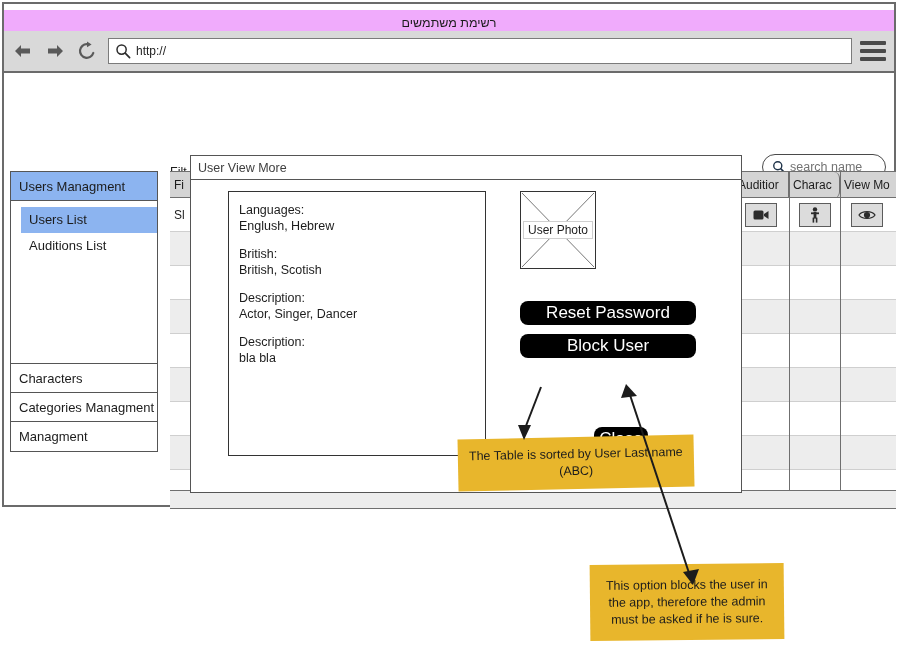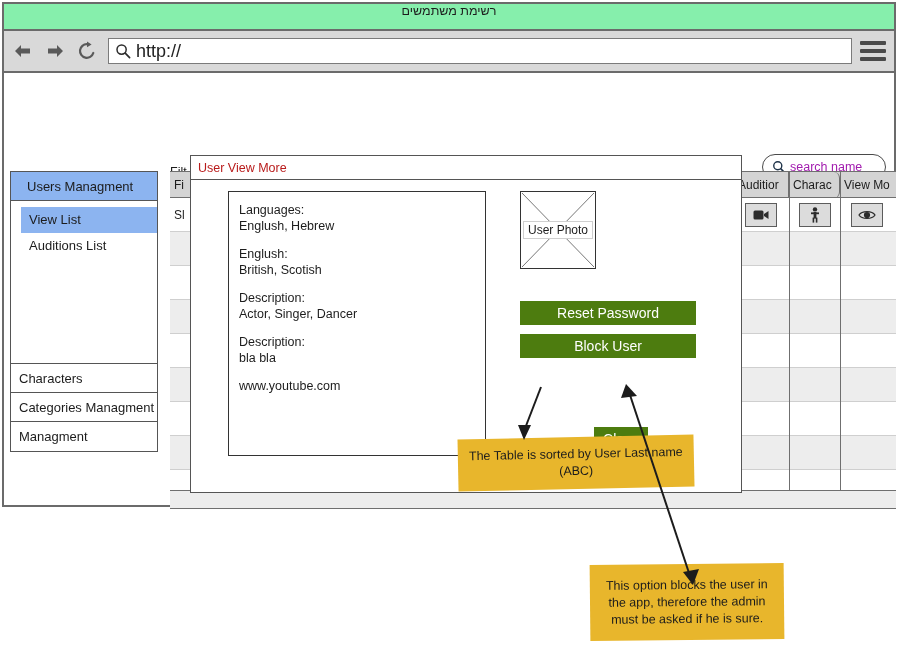--- a/index.html
+++ b/index.html
@@ -13,26 +13,26 @@
 
   
   .browser-frame {
     position: absolute; left: 2px; top: 2px;
     width: 894px; height: 505px;
     border: 2px solid #6b6b6b;
     box-sizing: border-box;
     background: #ffffff;
   }
   .browser-titlebar {
-    position: absolute; left: 0; top: 0;
+    position: absolute; left: 0; top: 6px;
     width: 100%; height: 27px;
-    background: #86efac;
+    background: #f0abfc;
     border-bottom: 2px solid #6b6b6b;
     box-sizing: border-box;
-    display: flex; justify-content: center;
+    display: flex; align-items: center; justify-content: center;
   }
   .browser-title {
     font-size: 12.5px; color: #1c1c1c;
     direction: rtl; unicode-bidi: bidi-override;
   }
   .browser-toolbar {
     position: absolute; left: 0; top: 27px;
     width: 100%; height: 42px;
     background: #d9d9d9;
     border-bottom: 2px solid #6b6b6b;
@@ -49,21 +49,21 @@
   .urlbar {
     flex: 1;
     margin-left: 8px; margin-right: 8px;
     height: 26px;
     background: #ffffff;
     border: 1.5px solid #7b7b7b;
     box-sizing: border-box;
     display: flex; align-items: center; padding-left: 6px;
   }
   .url-search-icon { width: 16px; height: 16px; color: #2c2c2c; margin-right: 5px; }
-  .url-text { font-size: 18px; color: #222; }
+  .url-text { font-size: 12px; color: #222; }
   .hamburger {
     width: 26px; height: 26px; margin-right: 8px;
     display: flex; flex-direction: column; justify-content: center; gap: 4px;
   }
   .hamburger span { display: block; height: 4px; background: #4a4a4a; border-radius: 1px; }
 
   
   .app-body {
     position: absolute; left: 0; top: 69px;
     width: 100%; height: calc(100% - 69px);
@@ -74,21 +74,21 @@
   .sidebar {
     position: absolute; left: 6px; top: 98px;
     width: 148px;
     border: 1px solid #555;
     background: #ffffff;
     box-sizing: border-box;
   }
   .side-head {
     height: 29px; line-height: 29px;
     background: #8cb4f0;
-    padding-left: 16px;
+    padding-left: 8px;
     font-size: 13px; color: #1c1c1c;
     border-bottom: 1px solid #555;
     box-sizing: border-box;
   }
   .side-sub-wrap { padding: 6px 0 0 0; height: 163px; box-sizing: border-box; border-bottom: 1px solid #555; }
   .side-sub {
     height: 26px; line-height: 26px;
     margin-left: 10px;
     padding-left: 8px;
     font-size: 13px; color: #1c1c1c;
@@ -112,21 +112,21 @@
     position: absolute; right: 8px; top: 81px;
     width: 124px; height: 26px;
     border: 1.5px solid #4a4a4a;
     border-radius: 14px;
     background: #ffffff;
     display: flex; align-items: center;
     padding-left: 9px;
     box-sizing: border-box;
   }
   .search-pill .si { width: 14px; height: 14px; color: #20344a; margin-right: 4px; }
-  .search-pill .st { font-size: 12.5px; color: #a21caf; }
+  .search-pill .st { font-size: 12.5px; color: #737373; }
 
   
   .table-area {
     position: absolute; left: 166px; top: 98px;
     width: 726px; height: 338px;
     border-top: 1px solid #6f6f6f;
     border-bottom: 1px solid #6f6f6f;
     background: #ffffff;
     box-sizing: border-box;
   }
@@ -176,21 +176,21 @@
     width: 552px; height: 338px;
     background: #ffffff;
     border: 1px solid #555;
     box-sizing: border-box;
     z-index: 40;
   }
   .modal-title {
     height: 24px; line-height: 24px;
     border-bottom: 1px solid #555;
     padding-left: 7px;
-    font-size: 12.5px; color: #b91c1c;
+    font-size: 12.5px; color: #404040;
     box-sizing: border-box;
   }
   .detail-box {
     position: absolute; left: 37px; top: 35px;
     width: 258px; height: 265px;
     border: 1px solid #333;
     background: #ffffff;
     box-sizing: border-box;
     padding: 10px 0 0 10px;
   }
@@ -210,25 +210,26 @@
     background: #ffffff;
     border: 1px solid #cfcfcf;
     border-radius: 0;
     padding: 1px 4px;
     font-size: 12px; color: #1c1c1c;
     white-space: nowrap;
   }
   .mbtn {
     position: absolute;
     width: 176px; height: 24px;
-    background: #4d7c0f;
+    background: #000000;
     color: #ffffff;
-    font-size: 14px;
+    font-size: 17px;
     display: flex; align-items: center; justify-content: center;
     box-sizing: border-box;
+    border-radius: 8px;
   }
   .mbtn.reset { left: 329px; top: 145px; }
   .mbtn.block { left: 329px; top: 178px; }
   .mbtn.close {
     left: 403px; top: 271px;
     width: 54px; height: 24px;
   }
 
   
   .note {
@@ -314,21 +315,21 @@
             <circle cx="6.6" cy="6.6" r="4.6" stroke="#20344a" stroke-width="1.6" fill="none"></circle>
             <line x1="10.2" y1="10.2" x2="14.6" y2="14.6" stroke="#20344a" stroke-width="1.8" stroke-linecap="round"></line>
           </svg>
         </span>
         <span class="st">search name</span>
       </div>
 
       <div class="sidebar">
         <div class="side-head">Users Managment</div>
         <div class="side-sub-wrap">
-          <div class="side-sub active">View List</div>
+          <div class="side-sub active">Users List</div>
           <div class="side-sub">Auditions List</div>
         </div>
         <div class="side-item">Characters</div>
         <div class="side-item">Categories Managment</div>
         <div class="side-item last">Managment</div>
       </div>
 
       <div class="table-area">
 
         <div class="thead">
@@ -397,33 +398,32 @@
 
       <div class="modal">
         <div class="modal-title">User View More</div>
 
         <div class="detail-box">
           <div class="detail-group">
             <div class="detail-line">Languages:</div>
             <div class="detail-line">Englush, Hebrew</div>
           </div>
           <div class="detail-group">
-            <div class="detail-line">Englush:</div>
+            <div class="detail-line">British:</div>
             <div class="detail-line">British, Scotish</div>
           </div>
           <div class="detail-group">
             <div class="detail-line">Description:</div>
             <div class="detail-line">Actor, Singer, Dancer</div>
           </div>
           <div class="detail-group">
             <div class="detail-line">Description:</div>
             <div class="detail-line">bla bla</div>
           </div>
           <div class="detail-group">
-            <div class="detail-line">www.youtube.com</div>
           </div>
         </div>
 
         <div class="photo-box">
           <svg width="74" height="76" viewBox="0 0 74 76">
             <line x1="1" y1="1" x2="73" y2="75" stroke="#777" stroke-width="1"></line>
             <line x1="73" y1="1" x2="1" y2="75" stroke="#777" stroke-width="1"></line>
           </svg>
           <div class="photo-label">User Photo</div>
         </div>

